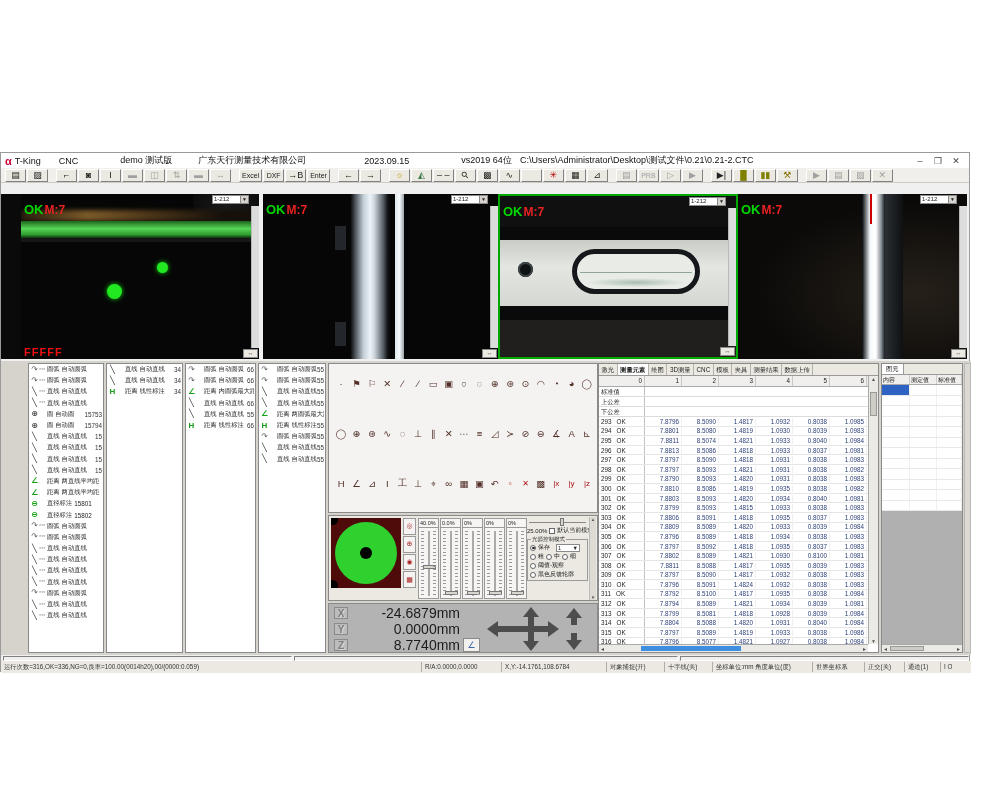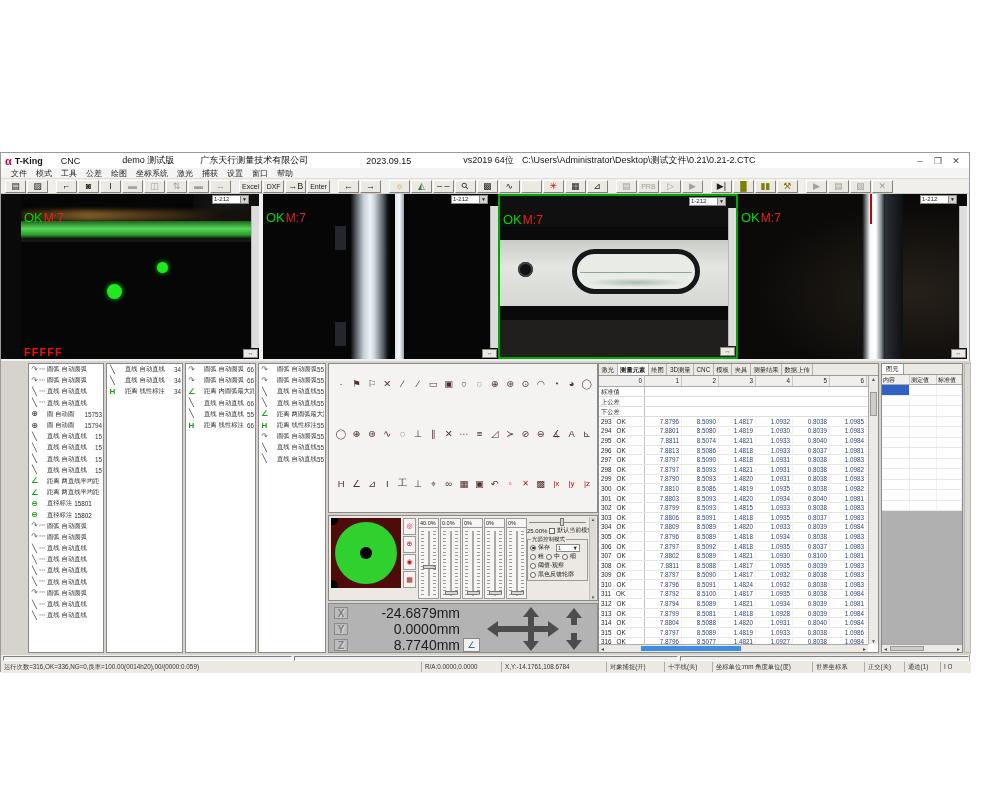--- a/index.html
+++ b/index.html
@@ -2,21 +2,21 @@
 <html><head>
 <meta charset="utf-8">
 <style>
 *{box-sizing:border-box;margin:0;padding:0}
 body{width:1000px;height:789px;background:#fff;font-family:"Liberation Sans","DejaVu Sans",sans-serif;position:relative;overflow:hidden}
 .app{position:absolute;left:0;top:152px;width:970px;height:520px;background:#f0f0f0;border:1px solid #9a9a9a;font-size:8px;color:#222}
 
 .titlebar{display:flex;align-items:center;height:15px;background:#fff;padding:0 4px;font-size:9px;color:#111;white-space:nowrap}
 .logo{color:#c03;font-weight:bold;font-size:11px;margin-right:3px}
 .tt{margin-right:0}
-.t-app{font-weight:bold}
+.t-app{font-weight:normal}
 .t-cnc{margin-left:18px}
 .t-demo{margin-left:42px}
 .t-comp{margin-left:26px}
 .t-date{margin-left:58px}
 .t-build{margin-left:52px}
 .t-path{margin-left:8px;overflow:hidden;text-overflow:ellipsis;max-width:240px}
 .win-controls{margin-left:auto;display:flex}
 .wc{width:18px;text-align:center;font-size:9px;color:#444}
 
 .menubar{display:flex;align-items:center;height:11px;padding-left:10px;gap:9px;font-size:8px;background:#f5f4f2;border-bottom:1px solid #e0ddd8}
@@ -27,21 +27,21 @@
 .tb-btn.gap{margin-left:7px}
 .tb-btn.dis{color:#a0a0a0}
 .tb-g{font-size:9px;line-height:1}
 
 .cam-strip{position:absolute;left:0;top:41px;width:20px;height:165px;background:#0a0a0a}
 .cam{position:absolute;top:41px;height:165px;background:#060606;overflow:hidden}
 .cam1{left:20px;width:238px}
 .cam2{left:262px;width:235px}
 .cam3{left:497px;width:240px;background:#101010;border:2px solid #00a800}
 .cam4{left:737px;width:229px;background:radial-gradient(ellipse at 78% 60%,#262019,#0b0a09 65%)}
-.cam-label{position:absolute;left:3px;top:16px;font-weight:normal;font-size:13px;color:#00d800;z-index:6;letter-spacing:0}
+.cam-label{position:absolute;left:3px;top:8px;font-weight:bold;font-size:13px;color:#00d800;z-index:6;letter-spacing:0}
 .cam-mode{color:#e82222;font-size:12px;margin-left:1px}
 .cam-range{position:absolute;right:10px;top:1px;width:37px;height:9px;background:#fff;border:1px solid #8a8a8a;font-size:6px;line-height:7px;display:flex;z-index:7;color:#222}
 .cam-range .rtext{flex:1;padding-left:1px;overflow:hidden}
 .dd-btn{width:8px;background:#d6d3ce;border-left:1px solid #8a8a8a;font-size:5px;text-align:center;line-height:7px}
 .cam-vscroll{position:absolute;right:0;top:12px;bottom:11px;width:8px;background:#dcdcdc;border-left:1px solid #b8b8b8;z-index:5}
 .cam-resize{position:absolute;right:1px;bottom:1px;width:15px;height:9px;background:#ece9e2;border:1px solid #8a8a8a;font-size:6px;line-height:7px;text-align:center;z-index:7;color:#333}
 .c1-blur{position:absolute;left:0;top:16px;width:100%;height:11px;background:linear-gradient(90deg,#2a1d0e,#7a5a28 28%,#4a3418 55%,#15100a 85%);filter:blur(2px)}
 .c1-band{position:absolute;left:0;top:27px;width:100%;height:17px;background:linear-gradient(180deg,#1c641c,#57d657 45%,#2f9c2f 80%,#0c320c)}
 .c1-sep{position:absolute;left:0;top:44px;width:100%;height:4px;background:#161616}
 .c1-sphere{position:absolute;right:-34px;top:-34px;width:100px;height:80px;border-radius:50%;background:radial-gradient(circle at 35% 65%,#1c1c1c,#000 75%)}
@@ -185,33 +185,20 @@
     <span class="tt t-date">2023.09.15</span>
     <span class="tt t-build">vs2019 64位</span>
     <span class="tt t-path">C:\Users\Administrator\Desktop\测试文件\0.21\0.21-2.CTC</span>
     <span class="win-controls">
       <span class="wc">–</span>
       <span class="wc">❐</span>
       <span class="wc">✕</span>
     </span>
   </div>
 
-  <div class="menubar" id="menubar">
-      <span class="menu-item">文件</span>
-      <span class="menu-item">模式</span>
-      <span class="menu-item">工具</span>
-      <span class="menu-item">公差</span>
-      <span class="menu-item">绘图</span>
-      <span class="menu-item">坐标系统</span>
-      <span class="menu-item">激光</span>
-      <span class="menu-item">捕获</span>
-      <span class="menu-item">设置</span>
-      <span class="menu-item">窗口</span>
-      <span class="menu-item">帮助</span>
-    </div>
   <div class="toolbar" id="toolbar">
       <div class="tb-btn">
         <span class="tb-g">▤</span>
       </div>
       <div class="tb-btn">
         <span class="tb-g">▨</span>
       </div>
       <div class="tb-btn gap">
         <span class="tb-g">⌐</span>
       </div>

